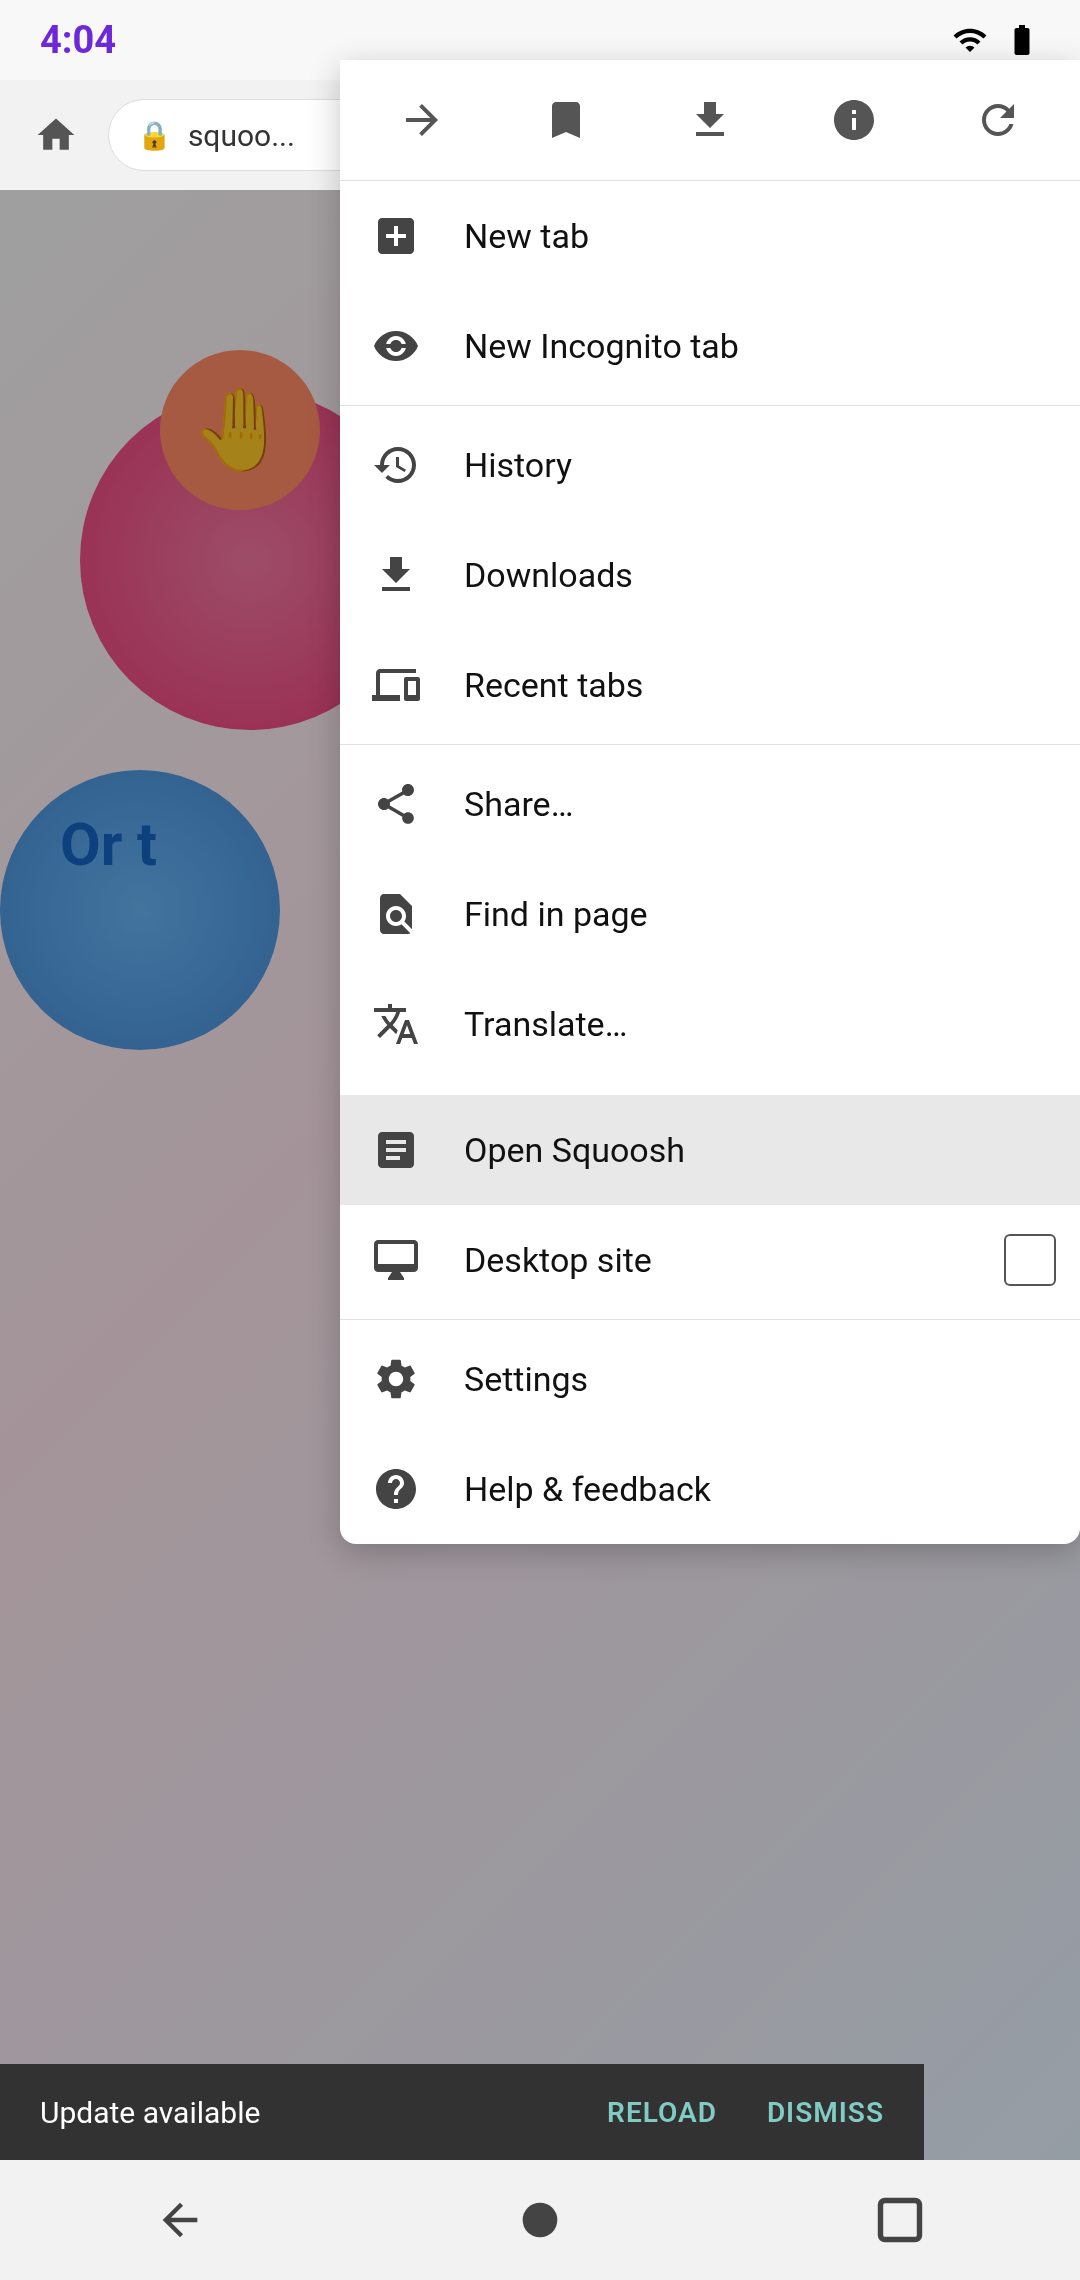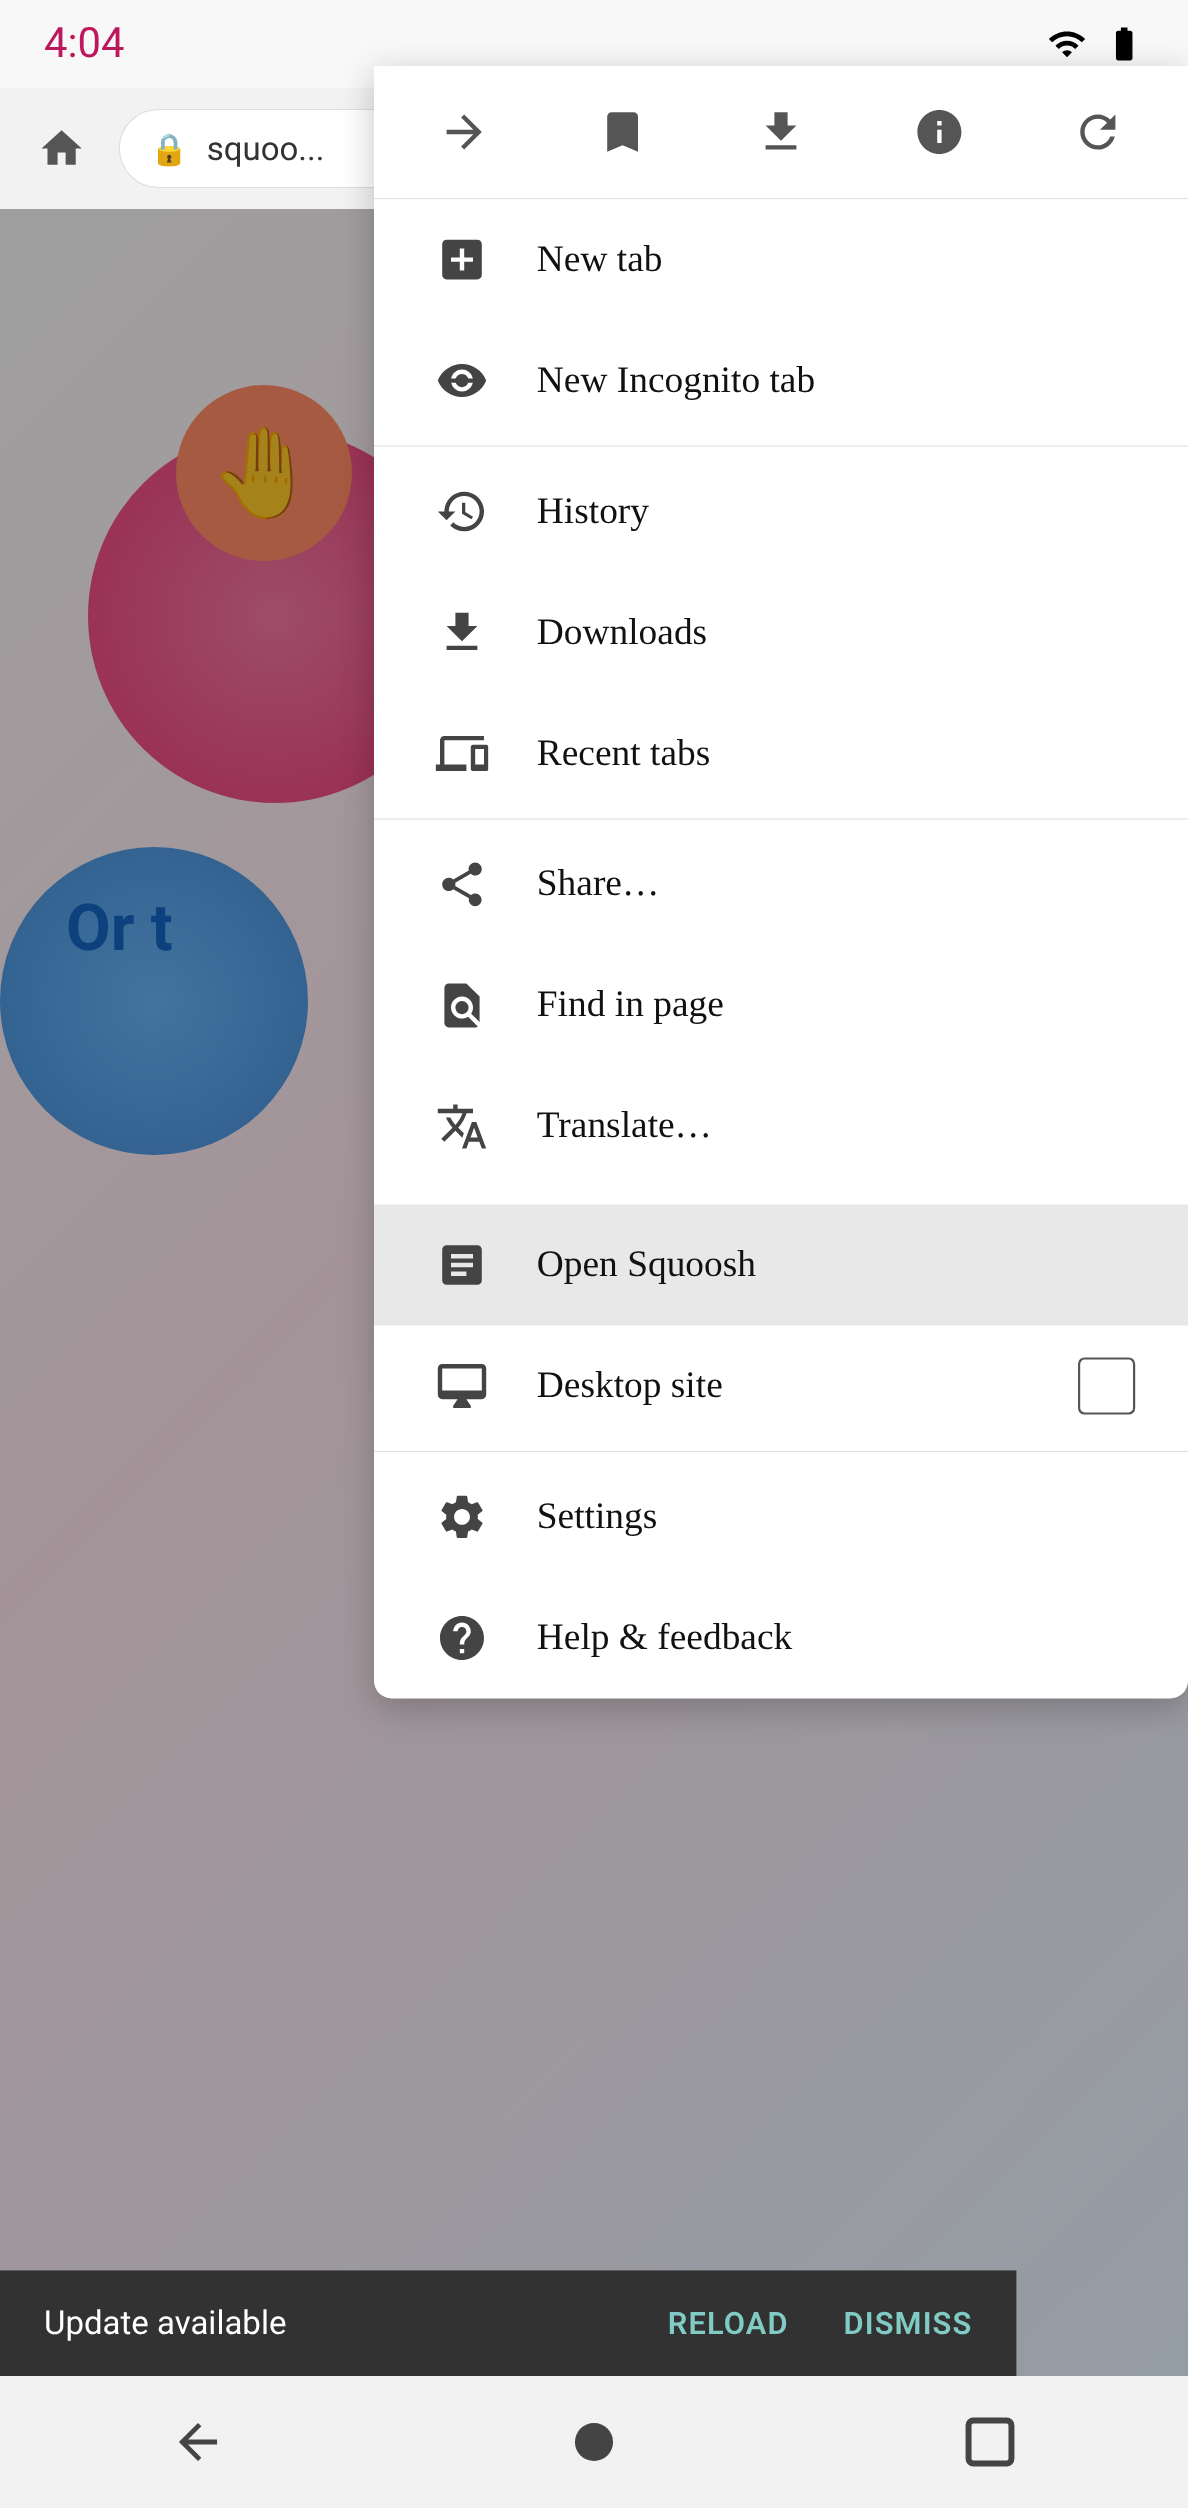--- a/index.html
+++ b/index.html
@@ -24,22 +24,22 @@
       background: #f8f8f8;
       display: flex;
       align-items: center;
       justify-content: space-between;
       padding: 0 40px;
       z-index: 10;
     }
 
     .status-time {
       font-size: 38px;
-      font-weight: 400;
-      color: #be185d;
+      font-weight: 700;
+      color: #6d28d9;
     }
 
     .status-icons {
       display: flex;
       gap: 16px;
       align-items: center;
     }
 
     .status-icon {
       font-size: 30px;
@@ -206,25 +206,24 @@
     .dropdown-toolbar-btn svg {
       width: 48px;
       height: 48px;
       fill: #555;
     }
 
     
     .menu-item {
       display: flex;
       align-items: center;
-      padding: 0 48px;
+      padding: 0 24px;
       height: 110px;
       cursor: pointer;
       position: relative;
-      font-family: Liberation Serif, serif;
     }
 
     .menu-item.highlighted {
       background: #e8e8e8;
       margin-top: 16px;
     }
 
     .menu-item-icon {
       width: 64px;
       height: 64px;

